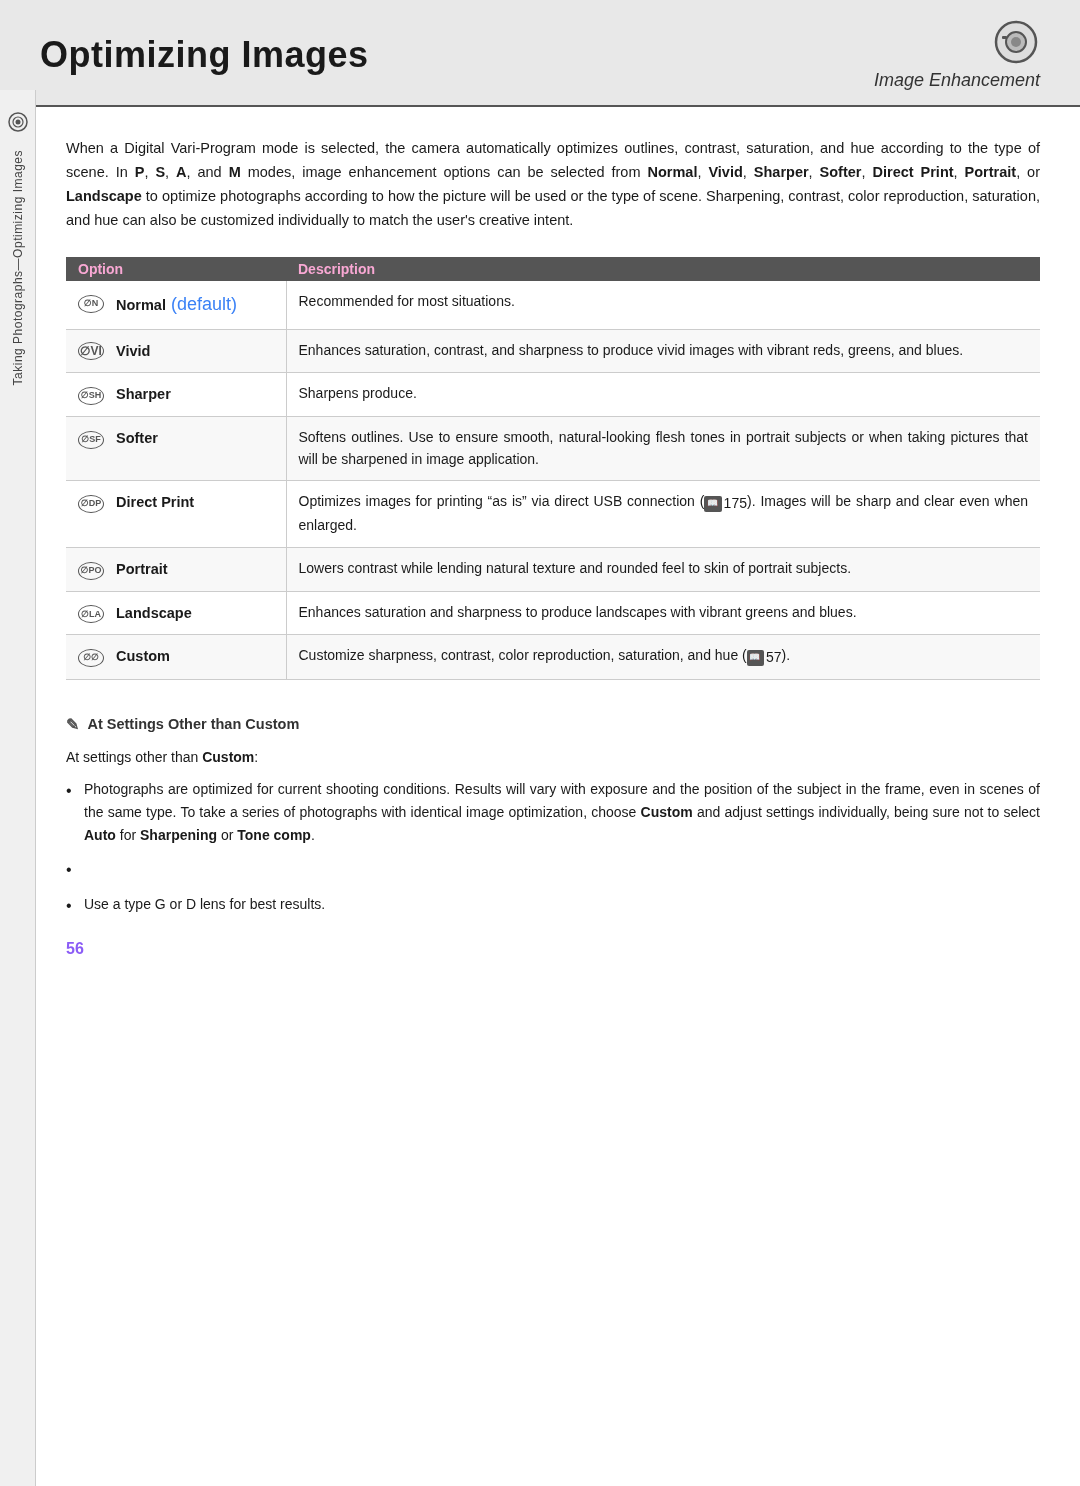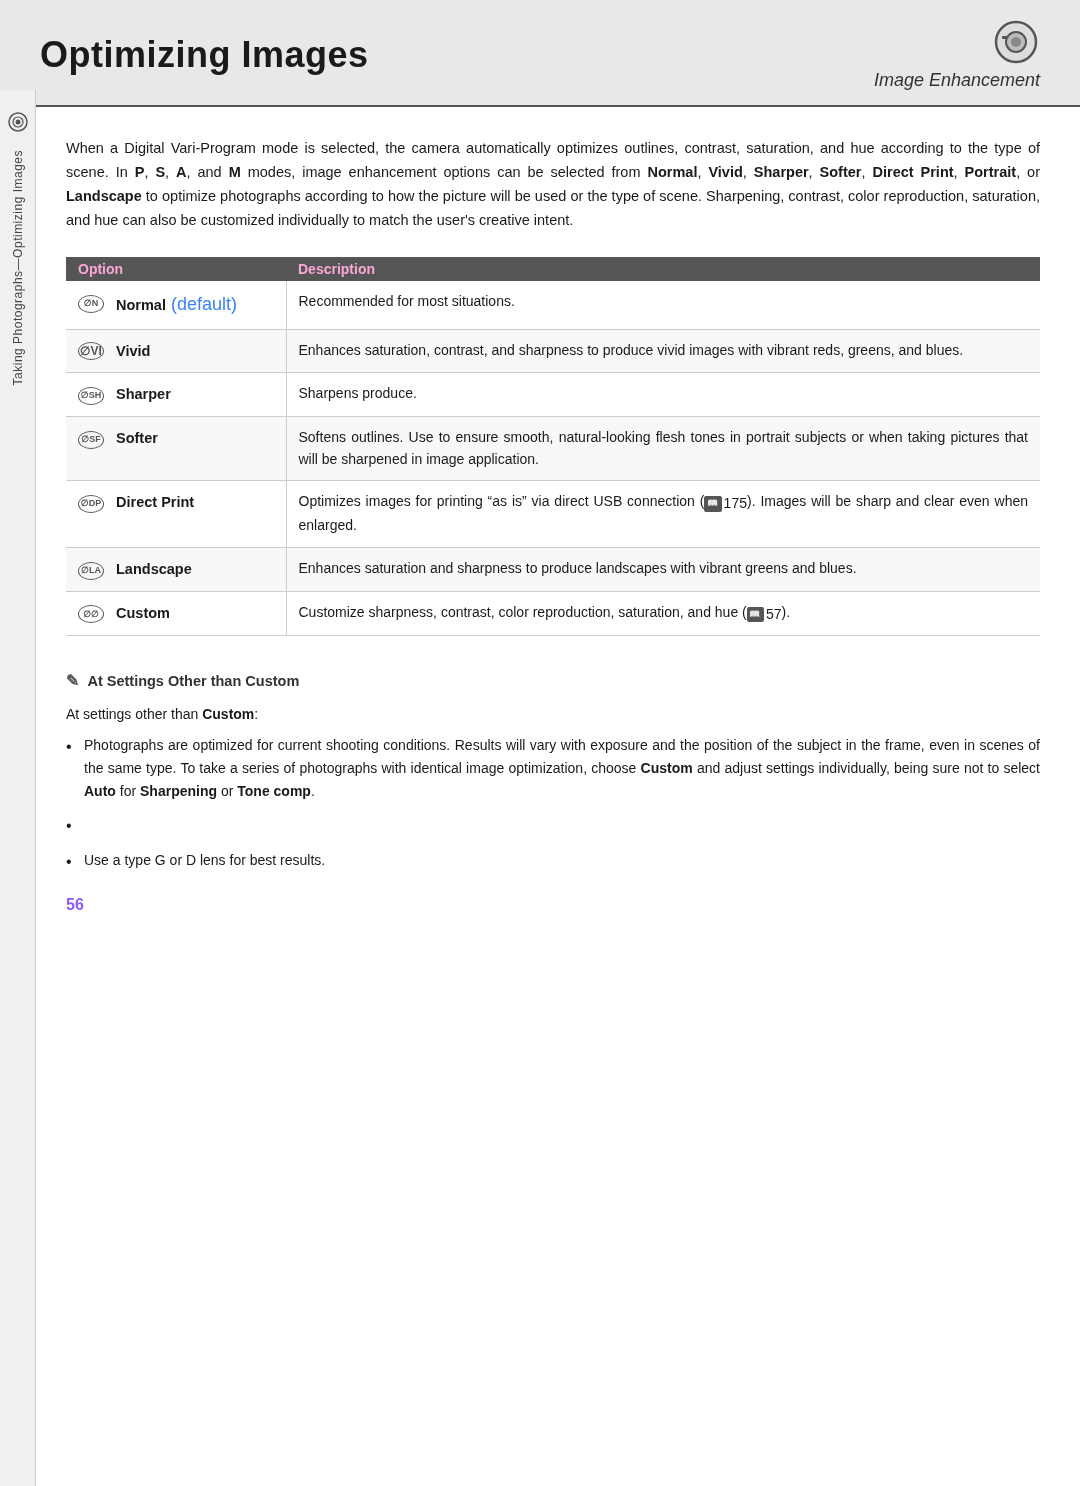--- a/index.html
+++ b/index.html
@@ -332,20 +332,29 @@
             <td class="description-cell">Softens outlines. Use to ensure smooth, natural-looking flesh tones in portrait subjects or when taking pictures that will be sharpened in image application.</td>
           </tr>
           <tr>
             <td class="option-cell">
               <div class="option-row-inner">
                 <span class="option-icon"><span style="display:inline-flex;align-items:center;justify-content:center;width:26px;height:18px;border-radius:50%;border:1.5px solid #555;font-size:9px;font-weight:700;color:#555;">∅DP</span></span>
                 <div><span class="option-name">Direct Print</span></div>
               </div>
             </td>
             <td class="description-cell">Optimizes images for printing “as is” via direct USB connection (<span style="display:inline-flex;align-items:center;gap:2px;"><span style="background:#555;color:#fff;padding:1px 3px;font-size:9px;font-weight:700;border-radius:2px;">📖</span>175</span>). Images will be sharp and clear even when enlarged.</td>
+          </tr>
+          <tr>
+            <td class="option-cell">
+              <div class="option-row-inner">
+                <span class="option-icon"><span style="display:inline-flex;align-items:center;justify-content:center;width:26px;height:18px;border-radius:50%;border:1.5px solid #555;font-size:9px;font-weight:700;color:#555;">∅PO</span></span>
+                <div><span class="option-name">Portrait</span></div>
+              </div>
+            </td>
+            <td class="description-cell">Lowers contrast while lending natural texture and rounded feel to skin of portrait subjects.</td>
           </tr>
           <tr>
             <td class="option-cell">
               <div class="option-row-inner">
                 <span class="option-icon"><span style="display:inline-flex;align-items:center;justify-content:center;width:26px;height:18px;border-radius:50%;border:1.5px solid #555;font-size:9px;font-weight:700;color:#555;">∅LA</span></span>
                 <div><span class="option-name">Landscape</span></div>
               </div>
             </td>
             <td class="description-cell">Enhances saturation and sharpness to produce landscapes with vibrant greens and blues.</td>
           </tr>

